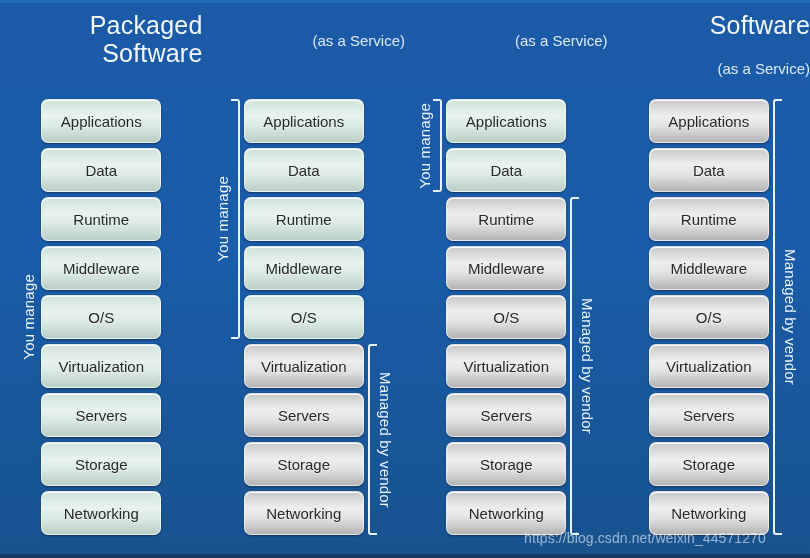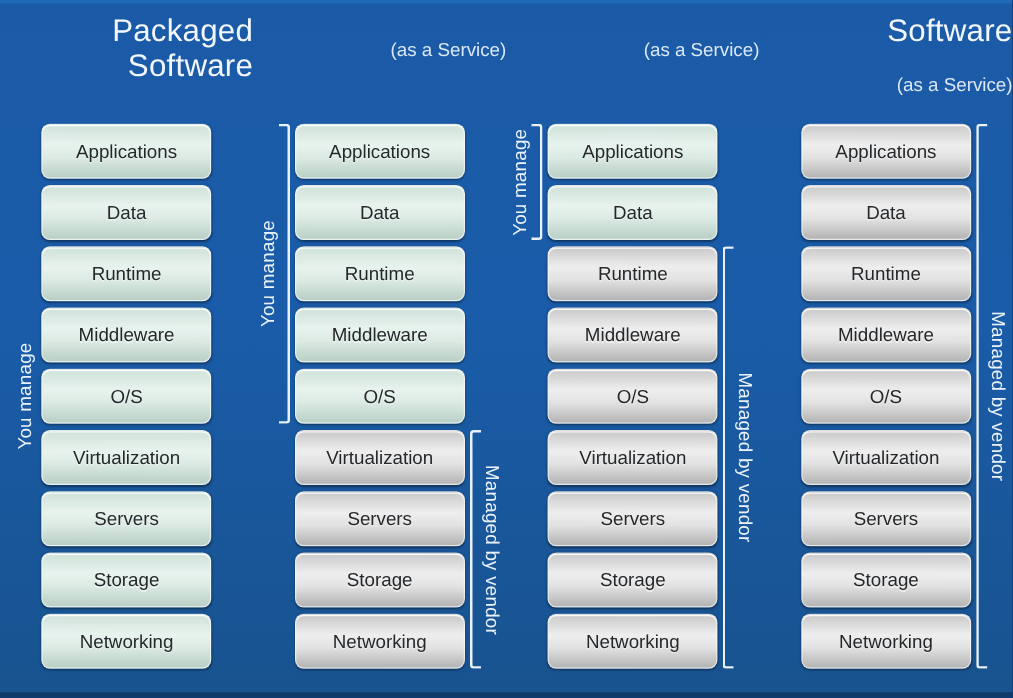--- a/index.html
+++ b/index.html
@@ -64,21 +64,21 @@
   .column {
     flex: 1 1 0;
     position: relative;
     display: flex;
     flex-direction: column;
     justify-content: flex-start;
     align-items: center;
   }
   .stack {
     position: relative;
-    width: 136px;
+    width: 120px;
     display: flex;
     flex-direction: column;
     gap: 5px;
     padding-top: 4px;
   }
 
   .layer {
     height: 44px;
     border-radius: 7px;
     display: flex;
@@ -250,14 +250,15 @@
           <div class="layer managed-vendor">Storage</div>
           <div class="layer managed-vendor">Networking</div>
           <div class="bracket right-side" style="top: 4px; height: 436px; left: 100%; margin-left: 4px;">
             <div class="barline"></div>
             <div class="vlabel">Managed by vendor</div>
           </div>
         </div>
       </div>
     </div>
 
+  <div id="watermark">https://blog.csdn.net/weixin_44571270</div>
 
 </div>
 
 </body></html>

